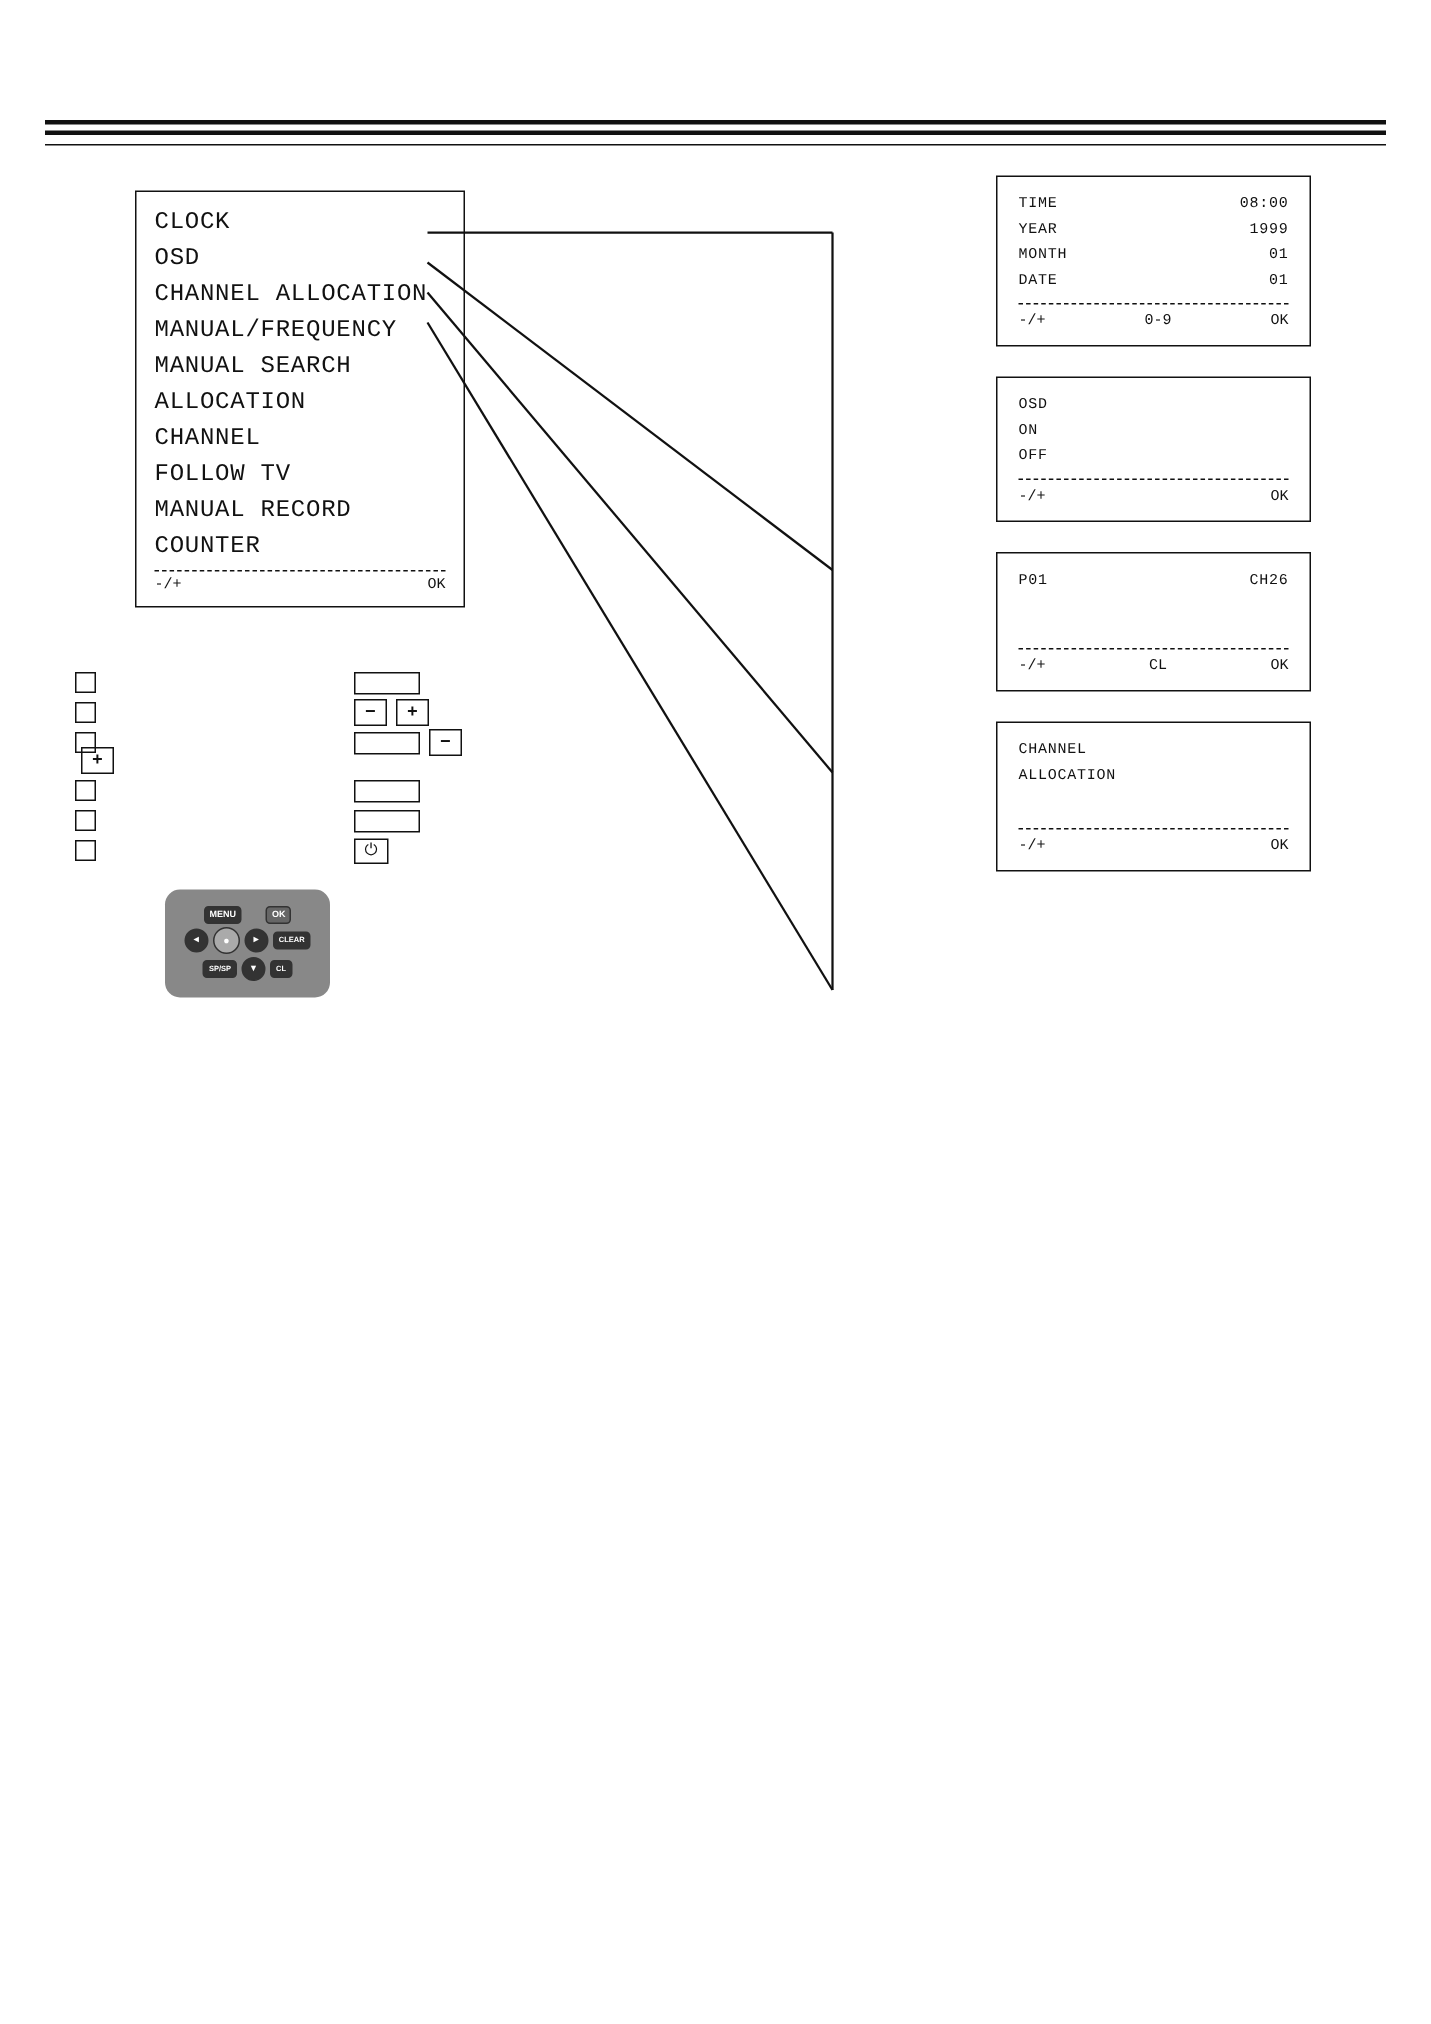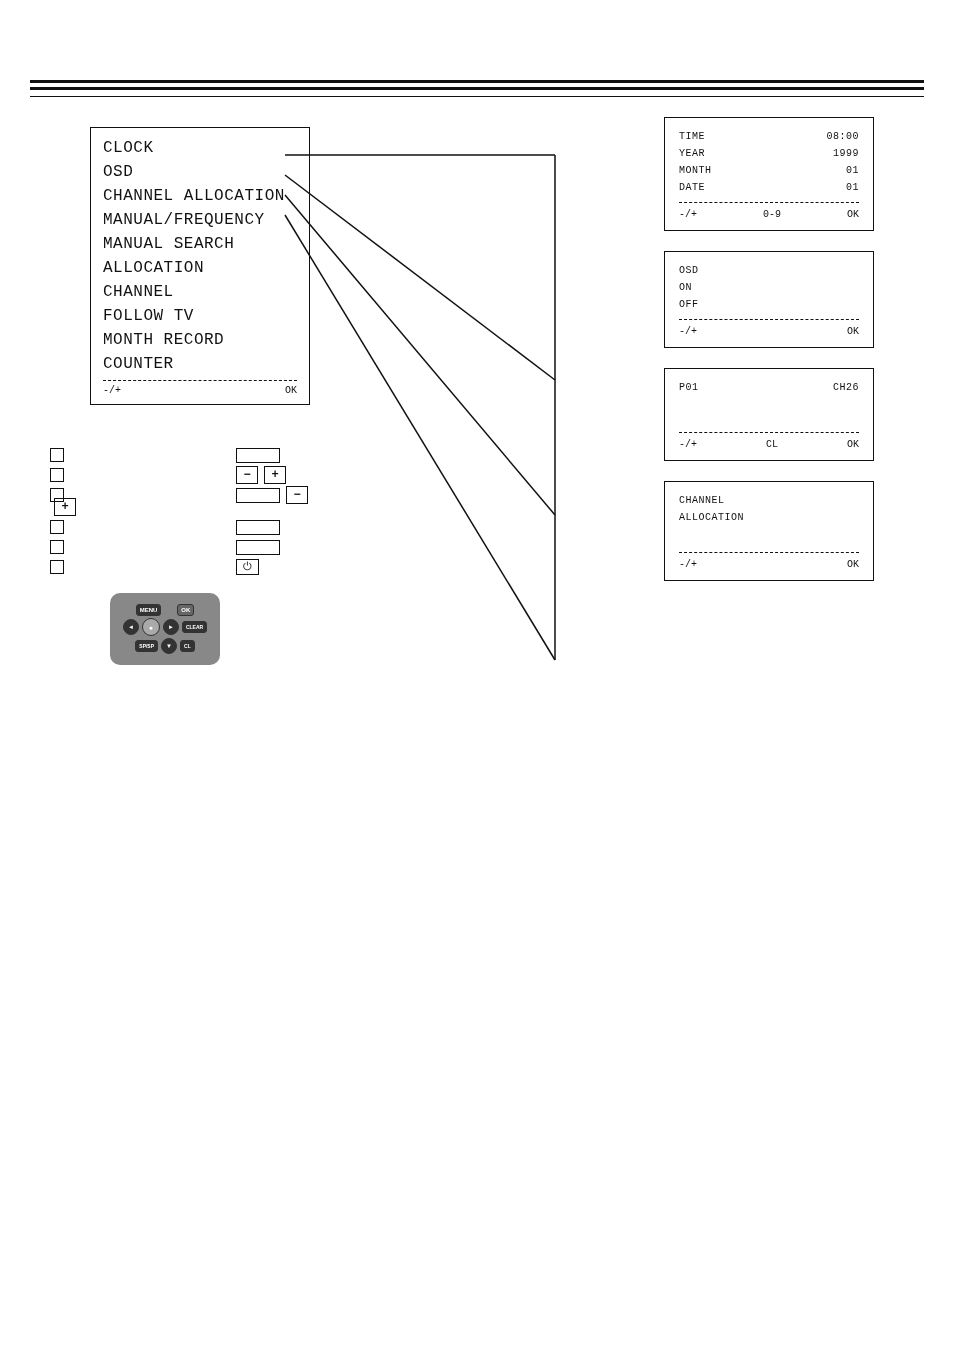--- a/index.html
+++ b/index.html
@@ -220,21 +220,21 @@
 
       <div class="menu-box">
         <div class="menu-item">CLOCK</div>
         <div class="menu-item">OSD</div>
         <div class="menu-item">CHANNEL ALLOCATION</div>
         <div class="menu-item">MANUAL/FREQUENCY</div>
         <div class="menu-item">MANUAL SEARCH</div>
         <div class="menu-item">ALLOCATION</div>
         <div class="menu-item">CHANNEL</div>
         <div class="menu-item">FOLLOW TV</div>
-        <div class="menu-item">MONTH RECORD</div>
+        <div class="menu-item">MANUAL RECORD</div>
         <div class="menu-item">COUNTER</div>
         <hr class="menu-divider">
         <div class="menu-footer">
           <span>-/+</span>
           <span>OK</span>
         </div>
       </div>
 
       <div class="diagram-section">
 

